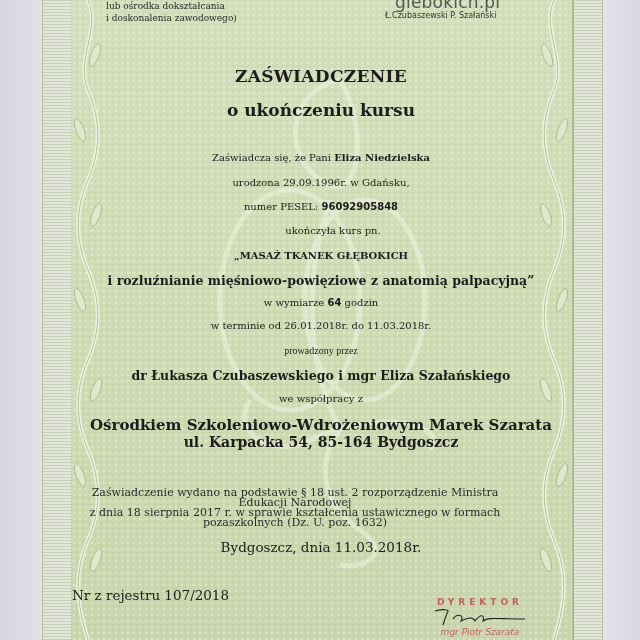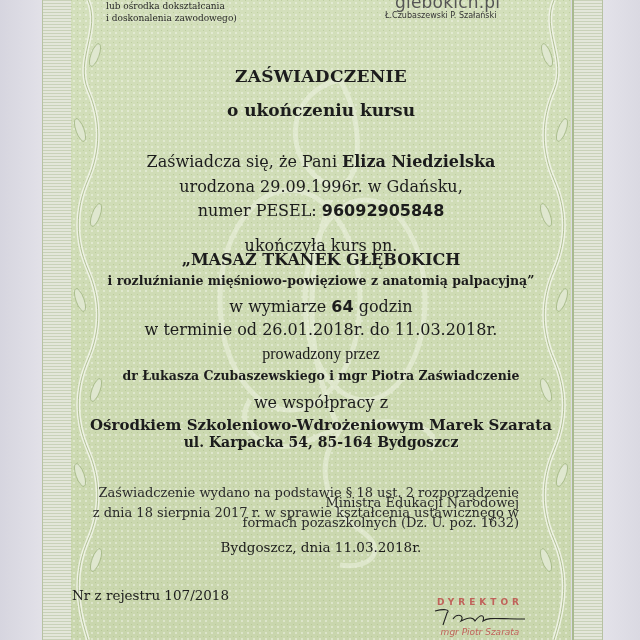--- a/index.html
+++ b/index.html
@@ -38,25 +38,25 @@
     .header-left {
       position: absolute; left: 106px; top: 0px; font-size: 9px; line-height: 12px; color: #2a2a2a;
     }
     .header-right { position: absolute; left: 395px; top: -8px; text-align: left; }
     .header-right .url { font-family: "DejaVu Sans", sans-serif; font-size: 17px; color: #555; letter-spacing: 0.2px; }
     .header-right .names { font-family: "DejaVu Sans", sans-serif; font-size: 8px; color: #333; margin-left: -10px; margin-top: -1px; }
 
     .content { position: absolute; left: 71px; width: 500px; text-align: center; }
     .title { top: 66px; font-size: 17px; font-weight: bold; letter-spacing: 0.3px; }
     .subtitle { top: 100px; font-size: 17px; font-weight: bold; }
-    .line { font-size: 16px; }
+    .line { font-size: 10px; }
     .b { font-weight: bold; }
     .sans-b { font-family: "DejaVu Sans", sans-serif; font-weight: bold; }
 
-    .legal { position: absolute; left: 71px; width: 448px; text-align: right; font-size: 13px; line-height: 10px; color: #2a2a2a; top: 488px; }
+    .legal { position: absolute; left: 71px; width: 448px; text-align: center; font-size: 11px; line-height: 10px; color: #2a2a2a; top: 488px; }
     .place-date { position: absolute; left: 71px; width: 500px; text-align: center; top: 539px; font-size: 13.5px; }
     .registry { position: absolute; left: 72px; top: 587px; font-size: 13.5px; }
     .stamp { position: absolute; left: 400px; top: 597px; width: 160px; text-align: center; }
     .stamp .role { font-family: "DejaVu Sans", sans-serif; font-size: 9px; letter-spacing: 4px; color: #c0625a; font-weight: bold; }
     .stamp .sig { height: 20px; }
     .stamp .name { font-family: "DejaVu Sans", sans-serif; font-style: italic; font-size: 9px; color: #c0625a; margin-top: -4px; }
   </style>
 </head>
 <body>
 
@@ -116,29 +116,29 @@
 <div class="content title">ZAŚWIADCZENIE</div>
 <div class="content subtitle">o ukończeniu kursu</div>
 
 <div class="content line" style="top:152px;">
   <span>Zaświadcza się, że Pani </span><span class="b">Eliza Niedzielska</span>
 </div>
 <div class="content line" style="top:177px;">urodzona 29.09.1996r. w Gdańsku,</div>
 <div class="content line" style="top:201px;">
   <span>numer PESEL: </span><span class="sans-b">96092905848</span>
 </div>
-<div class="content line" style="top:236px;">ukończyła kurs pn.</div>
+<div class="content line" style="top:225px;padding-left:12px;">ukończyła kurs pn.</div>
 <div class="content line b" style="top:250px;">„MASAŻ TKANEK GŁĘBOKICH</div>
 <div class="content line b" style="top:273px; font-size:12.5px;">i rozluźnianie mięśniowo-powięziowe z anatomią palpacyjną”</div>
 <div class="content line" style="top:297px;">
   <span>w wymiarze </span><span class="sans-b">64</span><span> godzin</span>
 </div>
 <div class="content line" style="top:320px;">w terminie od 26.01.2018r. do 11.03.2018r.</div>
 <div class="content line" style="top:345px;font-family:Liberation Serif, serif;">prowadzony przez</div>
-<div class="content line b" style="top:368px; font-size:12.5px;">dr Łukasza Czubaszewskiego i mgr Piotra Zaświadczenie</div>
+<div class="content line b" style="top:368px; font-size:12.5px;">dr Łukasza Czubaszewskiego i mgr Eliza Szałańskiego</div>
 <div class="content line" style="top:393px;">we współpracy z</div>
 <div class="content line b" style="top:416px; font-size:15px;">Ośrodkiem Szkoleniowo-Wdrożeniowym Marek Szarata</div>
 <div class="content line b" style="top:434px; font-size:14px;">ul. Karpacka 54, 85-164 Bydgoszcz</div>
 
 <div class="legal">
   <div>Zaświadczenie wydano na podstawie § 18 ust. 2 rozporządzenie Ministra Edukacji Narodowej</div>
   <div>z dnia 18 sierpnia 2017 r. w sprawie kształcenia ustawicznego w formach pozaszkolnych (Dz. U. poz. 1632)</div>
 </div>
 
 <div class="place-date">Bydgoszcz, dnia 11.03.2018r.</div>

